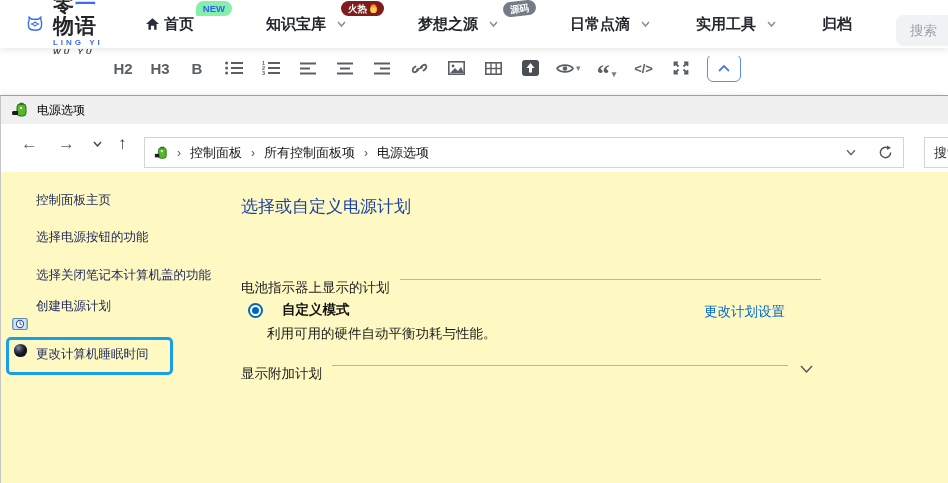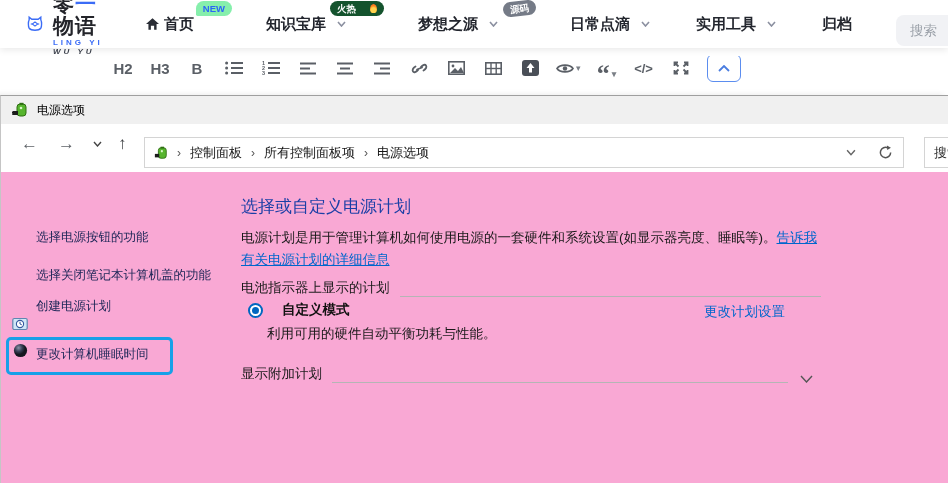--- a/index.html
+++ b/index.html
@@ -15,21 +15,21 @@
   .logo-text .l1 .blue { color:#3b6cf6; }
   .logo-text .l2 { font-size:8px; font-weight:700; letter-spacing:3px; margin-top:1px; }
   .logo-text .l2 .blue { color:#3b6cf6; } .logo-text .l2 .dark { color:#3a3f4a;font-style:italic; }
   .nav { display:flex; align-items:center; margin-left:42px; gap:46px; font-size:15px;
     font-weight:700; color:#23262e; white-space:nowrap; }
   .nav-item { position:relative; display:flex; align-items:center; gap:5px; cursor:pointer; }
   .nav-item.has-badge { padding-right:26px; }
   .badge { position:absolute; top:-14px; right:-12px; font-size:9.5px; font-weight:700;
     padding:2px 7px; border-radius:9px 9px 9px 2px; line-height:11px; }
   .badge-new { background:#86efac; color:#2b66f6; }
-  .badge-hot { background:#14532d; color:#fff; display:flex; align-items:center; gap:14px; border-radius:9px; }
+  .badge-hot { background:#7f1d1d; color:#fff; display:flex; align-items:center; gap:3px; border-radius:9px; }
   .flame-dot { width:7px; height:9px; border-radius:50% 50% 50% 50%/60% 60% 40% 40%;
     background:radial-gradient(circle at 50% 70%, #ffd34d 0 35%, #ff8a1e 60%, #ff5a1e 100%); }
   .badge-code { background:#757b87; color:#fff; border-radius:9px; transform:rotate(-6deg); }
   .chev { width:9px; height:6px; margin-left:6px; }
   .chev polyline { fill:none; stroke:#8b90a0; stroke-width:1.6; }
   .home-glyph { width:13px; height:12px; }
   .hdr-search { position:absolute; left:896px; top:15px; width:80px; height:31px;
     background:#f1f2f5; border-radius:8px; color:#9aa0a8; font-size:13.5px;
     display:flex; align-items:center; padding-left:14px; }
 
@@ -41,21 +41,21 @@
     font-size:15px; font-weight:700; cursor:pointer; }
   .t-ico svg { display:block; }
   .t-quote { font-family:"Liberation Serif",serif; font-size:26px; line-height:10px; padding-top:12px; }
   .t-code { font-size:13px; font-weight:700; }
   .caret { font-size:9px; color:#7a7f86; margin-left:2px; }
   .collapse-btn { width:34px; height:28px; border:1px solid #5b8def; border-radius:6px;
     display:flex; align-items:center; justify-content:center; cursor:pointer; }
   .clip-strip { position:absolute; top:48px; left:0; width:948px; height:8px; background:#fff; z-index:12; }
 
   
-  .window { position:absolute; top:95px; left:0; width:948px; height:388px; background:#f9a8d4;
+  .window { position:absolute; top:95px; left:0; width:948px; height:388px; background:#fef9c3;
     border-top:1px solid #9f9f9f; border-left:1px solid #c5c5c5; z-index:15;
     box-shadow:-4px 0 6px rgba(0,0,0,.10); }
   .titlebar { height:28px; background:#f0f0f0; display:flex; align-items:center;
     padding-left:11px; gap:9px; font-size:12px; color:#000; }
   .winnav { position:relative; height:48px; background:#fff; }
   .nav-arrow { position:absolute; font-size:17px; color:#5f6368; top:10px; cursor:pointer; }
   .a-back { left:20px; } .a-fwd { left:57px; }
   .a-hist { left:92px; top:17px; } .a-up { left:117px; color:#3d4043; }
   .crumbbox { position:absolute; left:143px; top:13px; width:760px; height:31px;
     border:1px solid #d4d4d4; display:flex; align-items:center; gap:9px;
@@ -72,21 +72,21 @@
     line-height:21px; cursor:pointer; }
   .side-ico { position:absolute; }
   .hl-box { position:absolute; left:5px; top:241px; width:167px; height:38px;
     border:3px solid #17a0e8; border-radius:5px; }
 
   
   .main { position:absolute; left:240px; top:0; width:590px; height:100%; }
   .cp-heading { position:absolute; top:99px; font-size:17px; color:#1b3fa6; }
   .cp-para { position:absolute; top:131px; width:584px; font-size:13.5px; line-height:21.5px; color:#191919; }
   .cp-link { color:#0066cc; text-decoration:underline; cursor:pointer; }
-  .sect { position:absolute; display:flex; align-items:flex-end; width:580px; font-size:13.5px; color:#1a1a1a; }
+  .sect { position:absolute; display:flex; align-items:flex-start; width:580px; font-size:13.5px; color:#1a1a1a; }
   .sect-1 { top:183px; }
   .sect-2 { top:269px; width:572px; }
   .sect-line { flex:1; border-top:1px solid #b5b5b5; margin-left:10px; }
   .sect-chev { margin-left:12px; }
   .radio-row { position:absolute; top:205px; left:7px; display:flex; align-items:center; gap:19px; }
   .radio { width:15px; height:15px; border-radius:50%; border:2px solid #0067c0; background:#fff;
     display:flex; align-items:center; justify-content:center; cursor:pointer; }
   .radio .dot { width:7px; height:7px; border-radius:50%; background:#0067c0; }
   .plan-name { font-size:13.5px; font-weight:700; color:#111; }
   .change-link { position:absolute; top:207px; left:463px; font-size:13.5px; color:#0066cc; cursor:pointer; }
@@ -323,20 +323,21 @@
           </svg>
         <svg width="15" height="15" viewBox="0 0 16 16">
             <path d="M13.5 8 A5.5 5.5 0 1 1 10.5 3.1" fill="none" stroke="#555" stroke-width="1.6"></path>
             <path d="M9.5 0.5 L13.8 2.8 L9.8 5.4 Z" fill="#555"></path>
           </svg>
       </span>
     </div>
     <div class="winsearch">搜索</div>
   </div>
 
+  <div class="side-item" style="top:94px">控制面板主页</div>
   <div class="side-item" style="top:131px">选择电源按钮的功能</div>
   <div class="side-item" style="top:169px">选择关闭笔记本计算机盖的功能</div>
   <div class="side-item" style="top:200px">创建电源计划</div>
 
   <svg class="side-ico" style="left:11px; top:221px" width="16" height="16" viewBox="0 0 16 16">
     <rect x="0.8" y="1.5" width="14.4" height="11" rx="1.5" fill="#cfe6f7" stroke="#5f87b0" stroke-width="1.2"></rect>
     <circle cx="8" cy="7" r="3.6" fill="#fff" stroke="#33589e" stroke-width="1.1"></circle>
     <line x1="8" y1="7" x2="8" y2="4.8" stroke="#33589e" stroke-width="1"></line>
     <line x1="8" y1="7" x2="9.8" y2="7.8" stroke="#33589e" stroke-width="1"></line>
   </svg>
@@ -349,21 +350,20 @@
           <stop offset="55%" stop-color="#3a4158"></stop>
           <stop offset="100%" stop-color="#14161f"></stop>
         </radialGradient>
       </defs>
     <circle cx="7.5" cy="7.5" r="6.6" fill="url(#sph)"></circle>
   </svg>
   <div class="side-item" style="top:248px">更改计算机睡眠时间</div>
 
   <div class="main">
     <div class="cp-heading">选择或自定义电源计划</div>
-    <div class="cp-para"><span>电源计划是用于管理计算机如何使用电源的一套硬件和系统设置(如显示器亮度、睡眠等)。</span><span class="cp-link">告诉我有关电源计划的详细信息</span></div>
 
     <div class="sect sect-1">
       <span>电池指示器上显示的计划</span>
       <span class="sect-line"></span>
     </div>
 
     <div class="radio-row">
       <span class="radio">
           <span class="dot"></span>
         </span>

